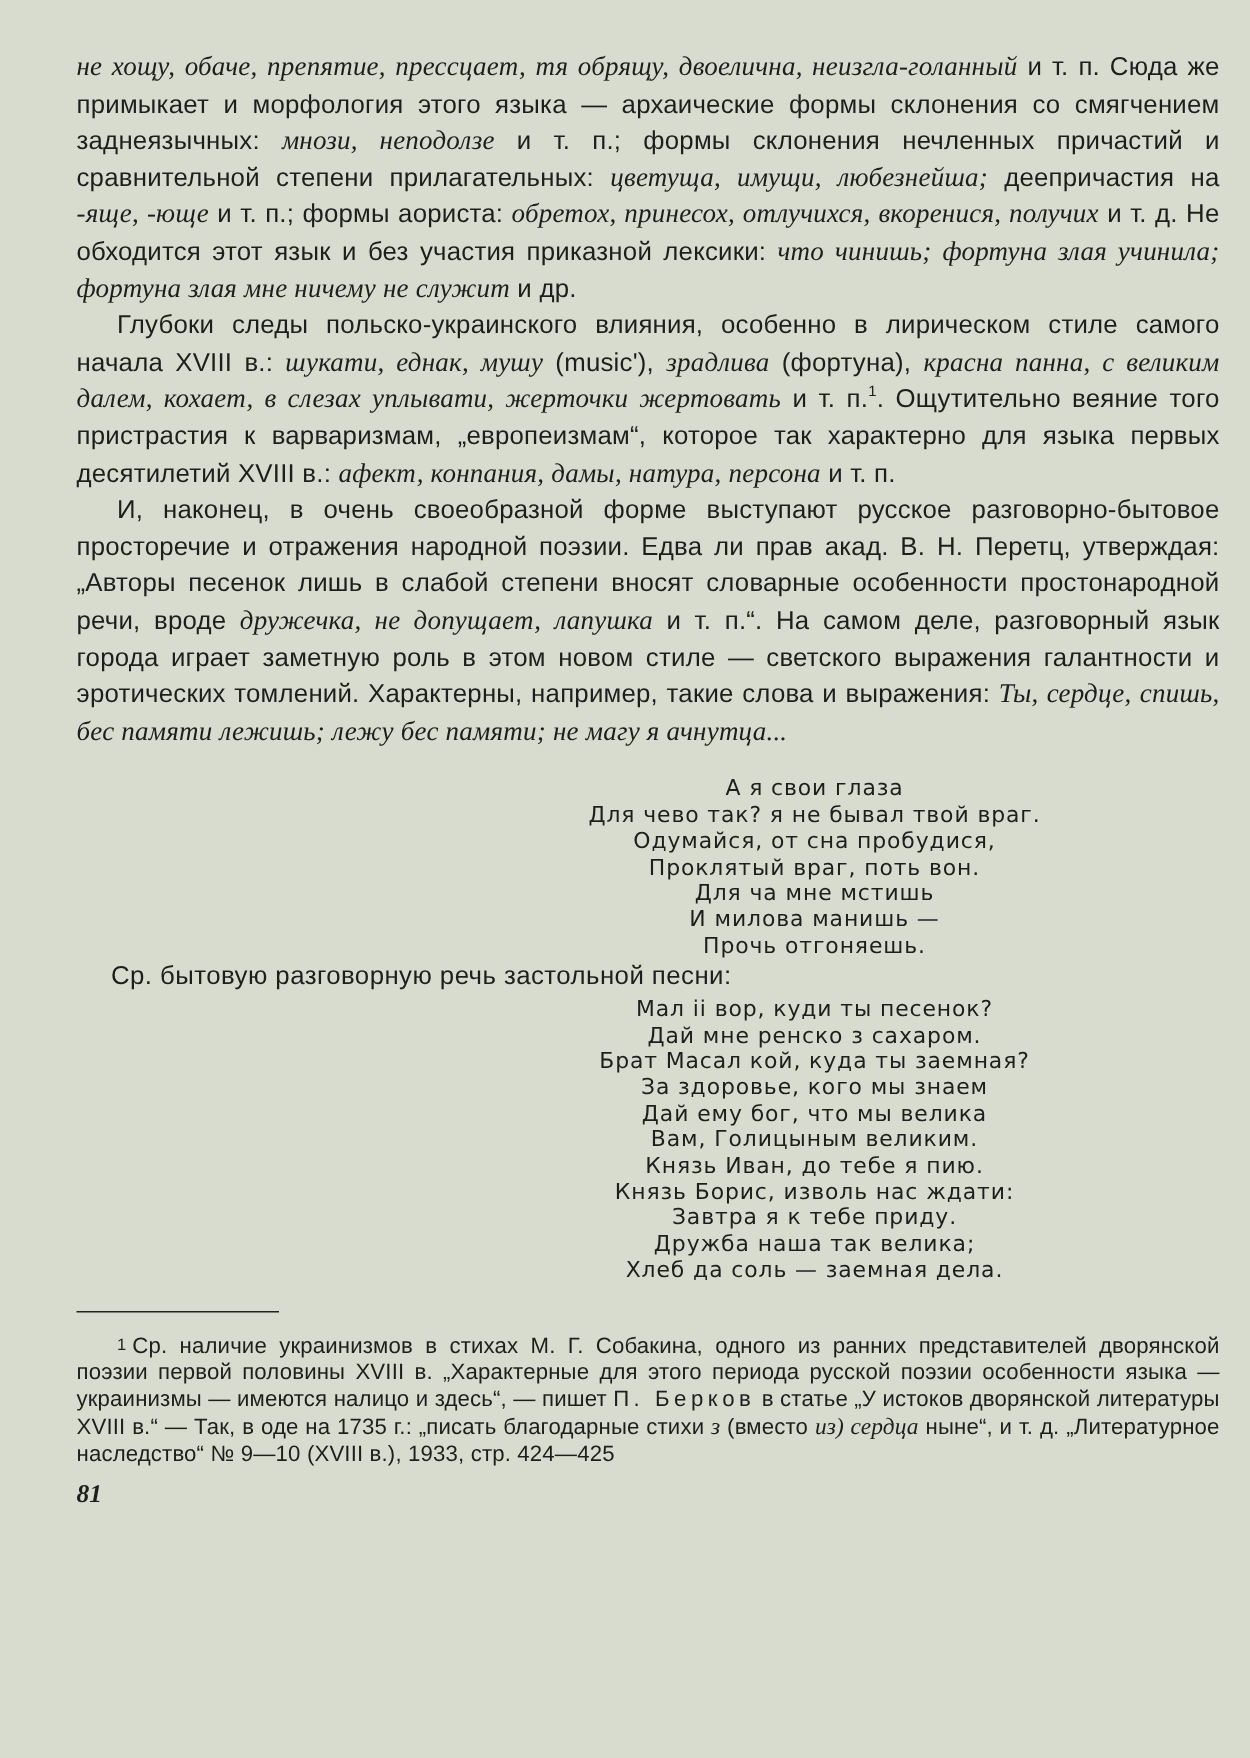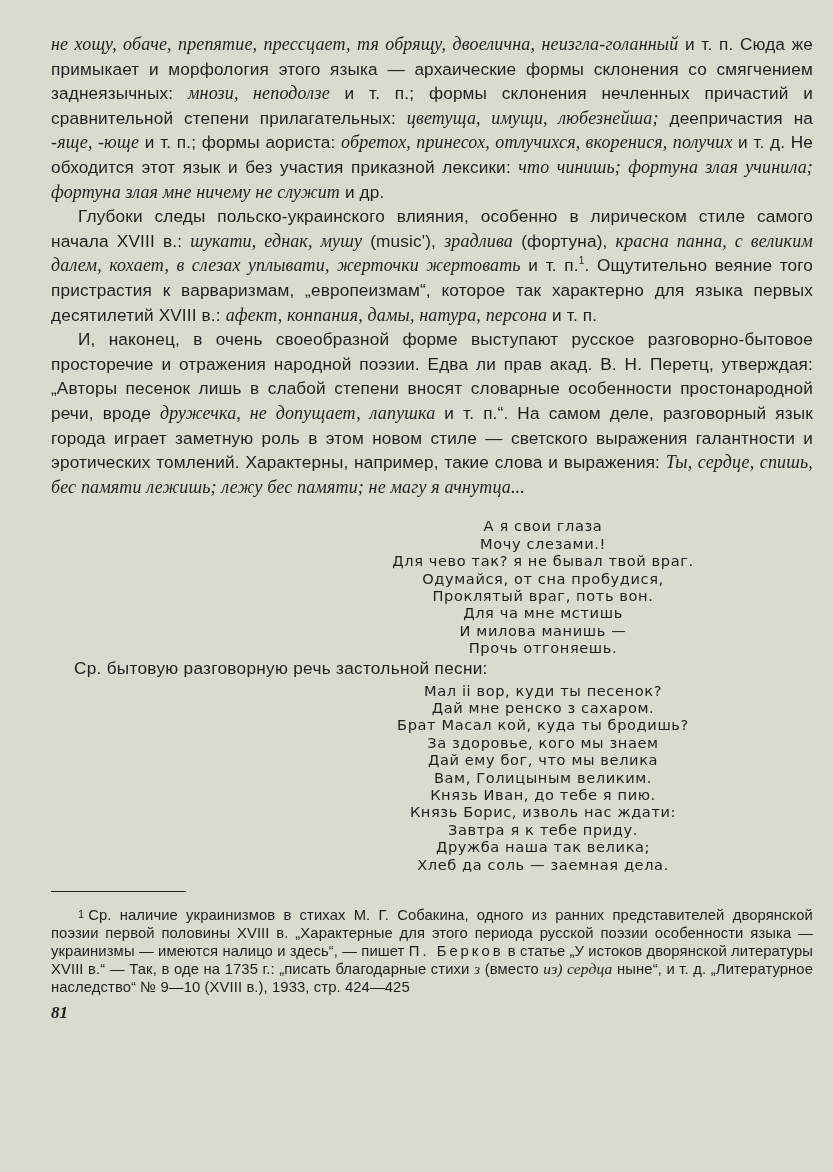--- a/index.html
+++ b/index.html
@@ -96,35 +96,34 @@
 
 <div class="page">
   <div id="body-text">
       <p class="para"><i>не хощу, обаче, препятие, прессцает, тя обрящу, двоелична, неизгла-голанный</i><span> и т. п. Сюда же примыкает и морфология этого языка — архаические формы склонения со смягчением заднеязычных: </span><i>мнози, неподолзе</i><span> и т. п.; формы склонения нечленных причастий и сравнительной степени прилагательных: </span><i>цветуща, имущи, любезнейша;</i><span> деепричастия на </span><i>-яще, -юще</i><span> и т. п.; формы аориста: </span><i>обретох, принесох, отлучихся, вкоренися, получих</i><span> и т. д. Не обходится этот язык и без участия приказной лексики: </span><i>что чинишь; фортуна злая учинила; фортуна злая мне ничему не служит</i><span> и др.</span></p>
       <p class="para indent"><span>Глубоки следы польско-украинского влияния, особенно в лирическом стиле самого начала XVIII в.: </span><i>шукати, еднак, мушу</i><span> (music'), </span><i>зрадлива</i><span> (фортуна), </span><i>красна панна, с великим далем, кохает, в слезах уплывати, жерточки жертовать</i><span> и т. п.</span><sup>1</sup><span>. Ощутительно веяние того пристрастия к варваризмам, „европеизмам“, которое так характерно для языка первых десятилетий XVIII в.: </span><i>афект, конпания, дамы, натура, персона</i><span> и т. п.</span></p>
       <p class="para indent"><span>И, наконец, в очень своеобразной форме выступают русское разговорно-бытовое просторечие и отражения народной поэзии. Едва ли прав акад. В. Н. Перетц, утверждая: „Авторы песенок лишь в слабой степени вносят словарные особенности простонародной речи, вроде </span><i>дружечка, не допущает, лапушка</i><span> и т. п.“. На самом деле, разговорный язык города играет заметную роль в этом новом стиле — светского выражения галантности и эротических томлений. Характерны, например, такие слова и выражения: </span><i>Ты, сердце, спишь, бес памяти лежишь; лежу бес памяти; не магу я ачнутца...</i></p>
     </div>
 
   <div class="verse verse1">
     <div>А я свои глаза</div>
-    <div>Мочу слезами.!</div>
     <div>Для чево так? я не бывал твой враг.</div>
     <div>Одумайся, от сна пробудися,</div>
     <div>Проклятый враг, поть вон.</div>
     <div>Для ча мне мстишь</div>
     <div>И милова манишь —</div>
     <div>Прочь отгоняешь.</div>
   </div>
 
   <div class="cf-line">Ср. бытовую разговорную речь застольной песни:</div>
 
   <div class="verse verse2">
     <div>Мал ii вор, куди ты песенок?</div>
     <div>Дай мне ренско з сахаром.</div>
-    <div>Брат Масал кой, куда ты бродишь?</div>
+    <div>Брат Масал кой, куда ты заемная?</div>
     <div>За здоровье, кого мы знаем</div>
     <div>Дай ему бог, что мы велика</div>
     <div>Вам, Голицыным великим.</div>
     <div>Князь Иван, до тебе я пию.</div>
     <div>Князь Борис, изволь нас ждати:</div>
     <div>Завтра я к тебе приду.</div>
     <div>Дружба наша так велика;</div>
     <div>Хлеб да соль — заемная дела.</div>
   </div>
 

